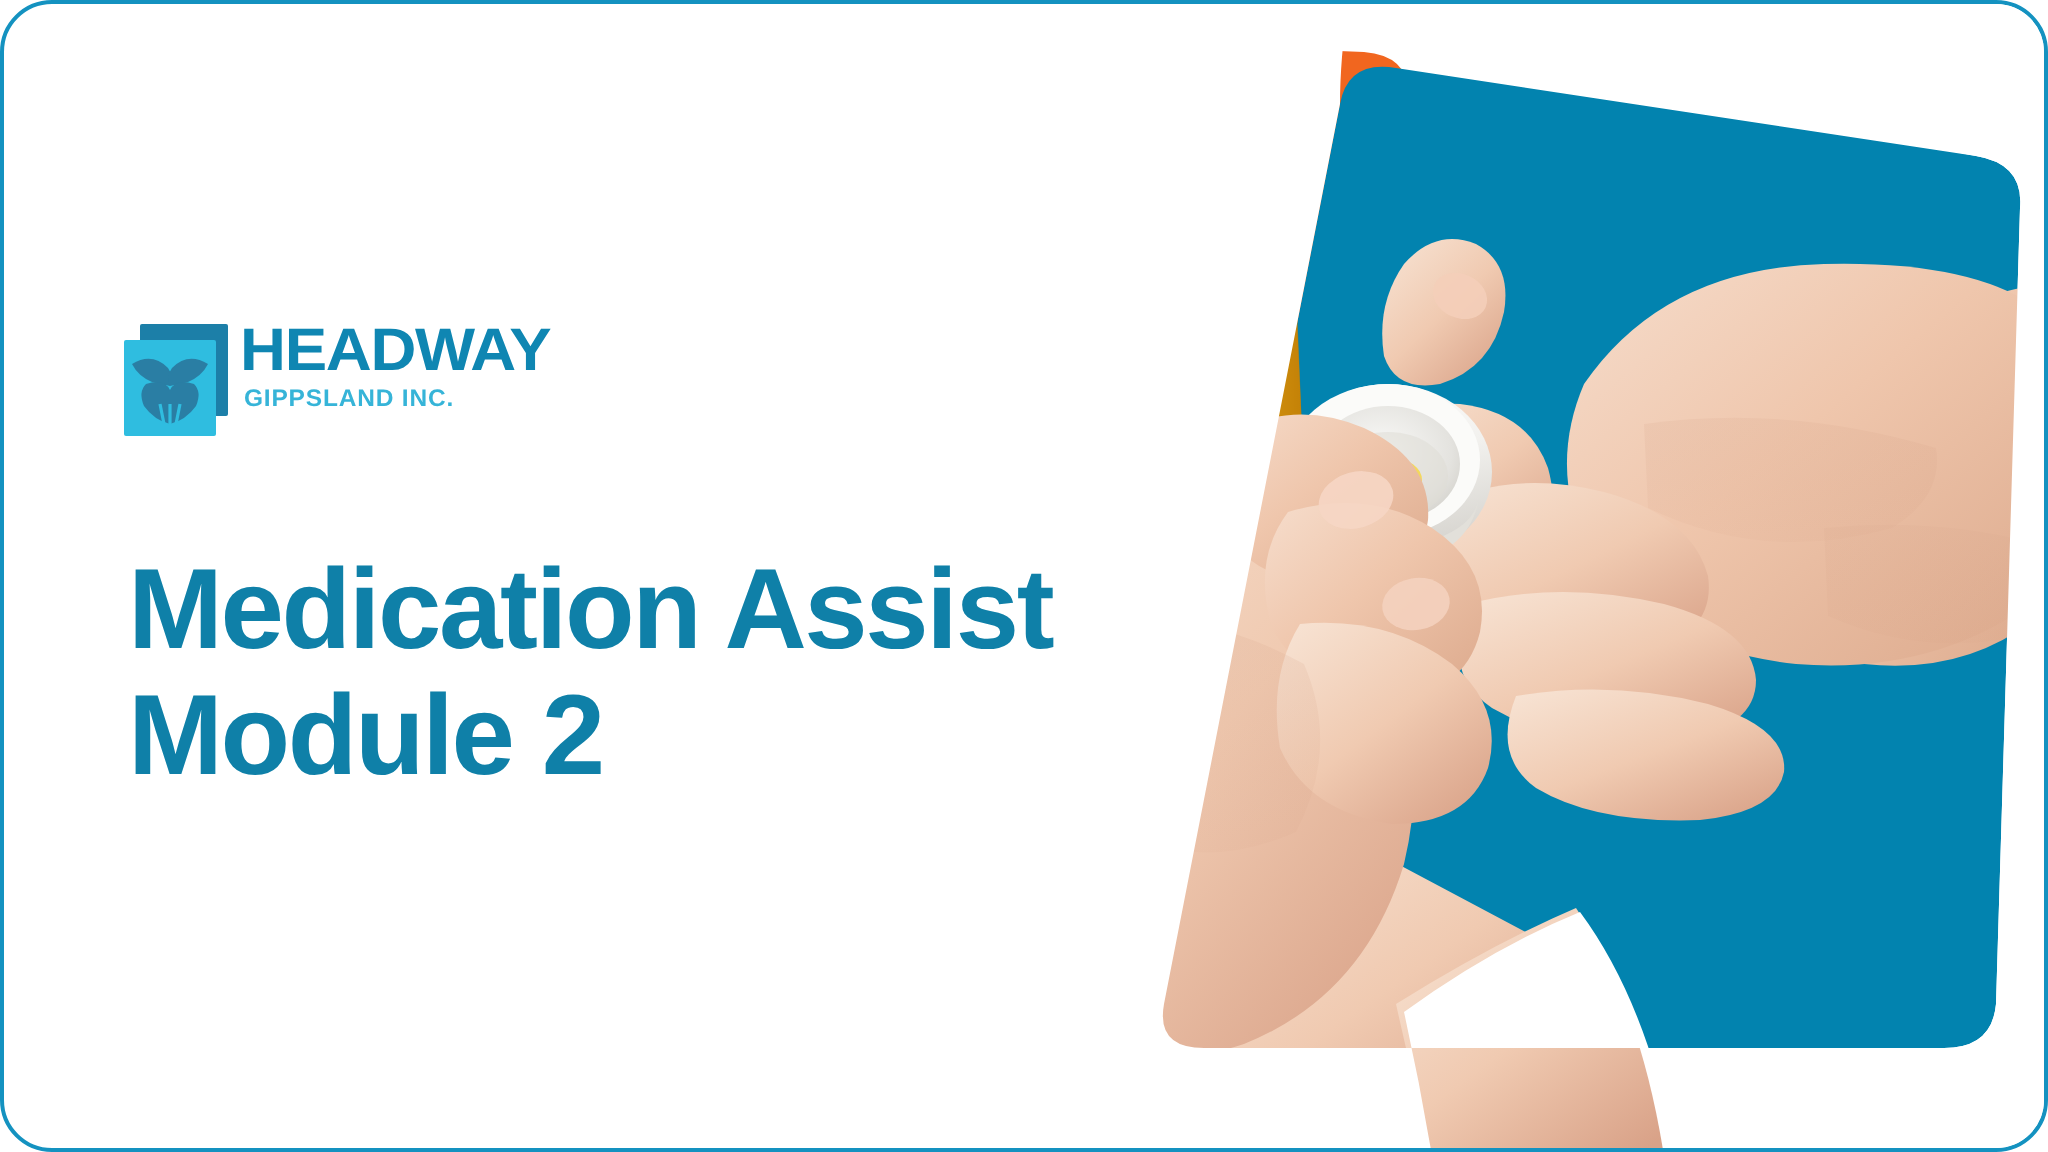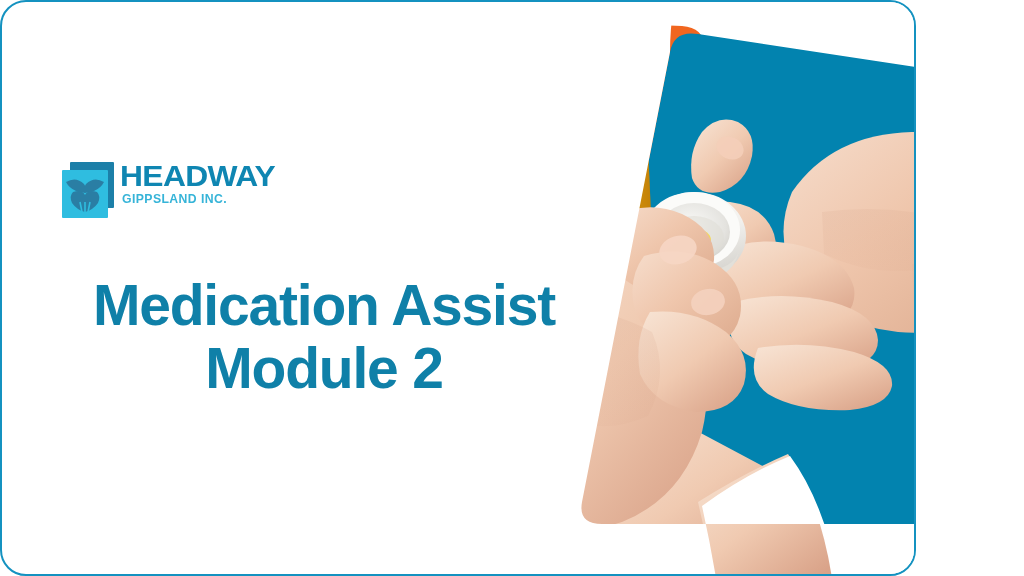--- a/index.html
+++ b/index.html
@@ -1,19 +1,19 @@
 <!DOCTYPE html>
 <html><head>
 <meta charset="utf-8">
 <style>
   html,body{margin:0;padding:0;background:#ffffff;}
   body{width:1024px;height:576px;overflow:hidden;font-family:"Liberation Sans",sans-serif;}
 
   #card{
-    position:relative;width:916px;height:576px;box-sizing:border-box;
+    position:relative;width:1024px;height:576px;box-sizing:border-box;
     background:#ffffff;border-radius:26px;border:2px solid #1492C0;overflow:hidden;
   }
 
   
   #art{position:absolute;left:500px;top:0;width:524px;height:576px;overflow:hidden;}
   #art svg{position:absolute;left:0;top:0;}
 
   
   #logo{position:absolute;left:58px;top:160px;width:210px;height:62px;}
   #logo-mark{position:absolute;left:0;top:0;width:62px;height:58px;}
@@ -29,21 +29,21 @@
     font-family:"Liberation Sans",sans-serif;font-weight:700;font-size:12px;
     letter-spacing:0.4px;color:#36B4D8;line-height:14px;
     transform:scaleX(1.02);transform-origin:left center;white-space:nowrap;
   }
 
   
   #title{
     position:absolute;left:62px;top:272px;width:520px;margin:0;
     font-family:"Liberation Sans",sans-serif;font-weight:700;
     font-size:57px;line-height:63px;letter-spacing:-1.2px;
-    color:#0F80A8;white-space:pre-line;text-align:center;
+    color:#0F80A8;white-space:pre-line;
   }
 </style>
 </head>
 <body>
 
 <div id="card">
 
   <div id="art">
     <svg width="524" height="576" viewBox="0 0 524 576" xmlns="http://www.w3.org/2000/svg">
       <defs>

